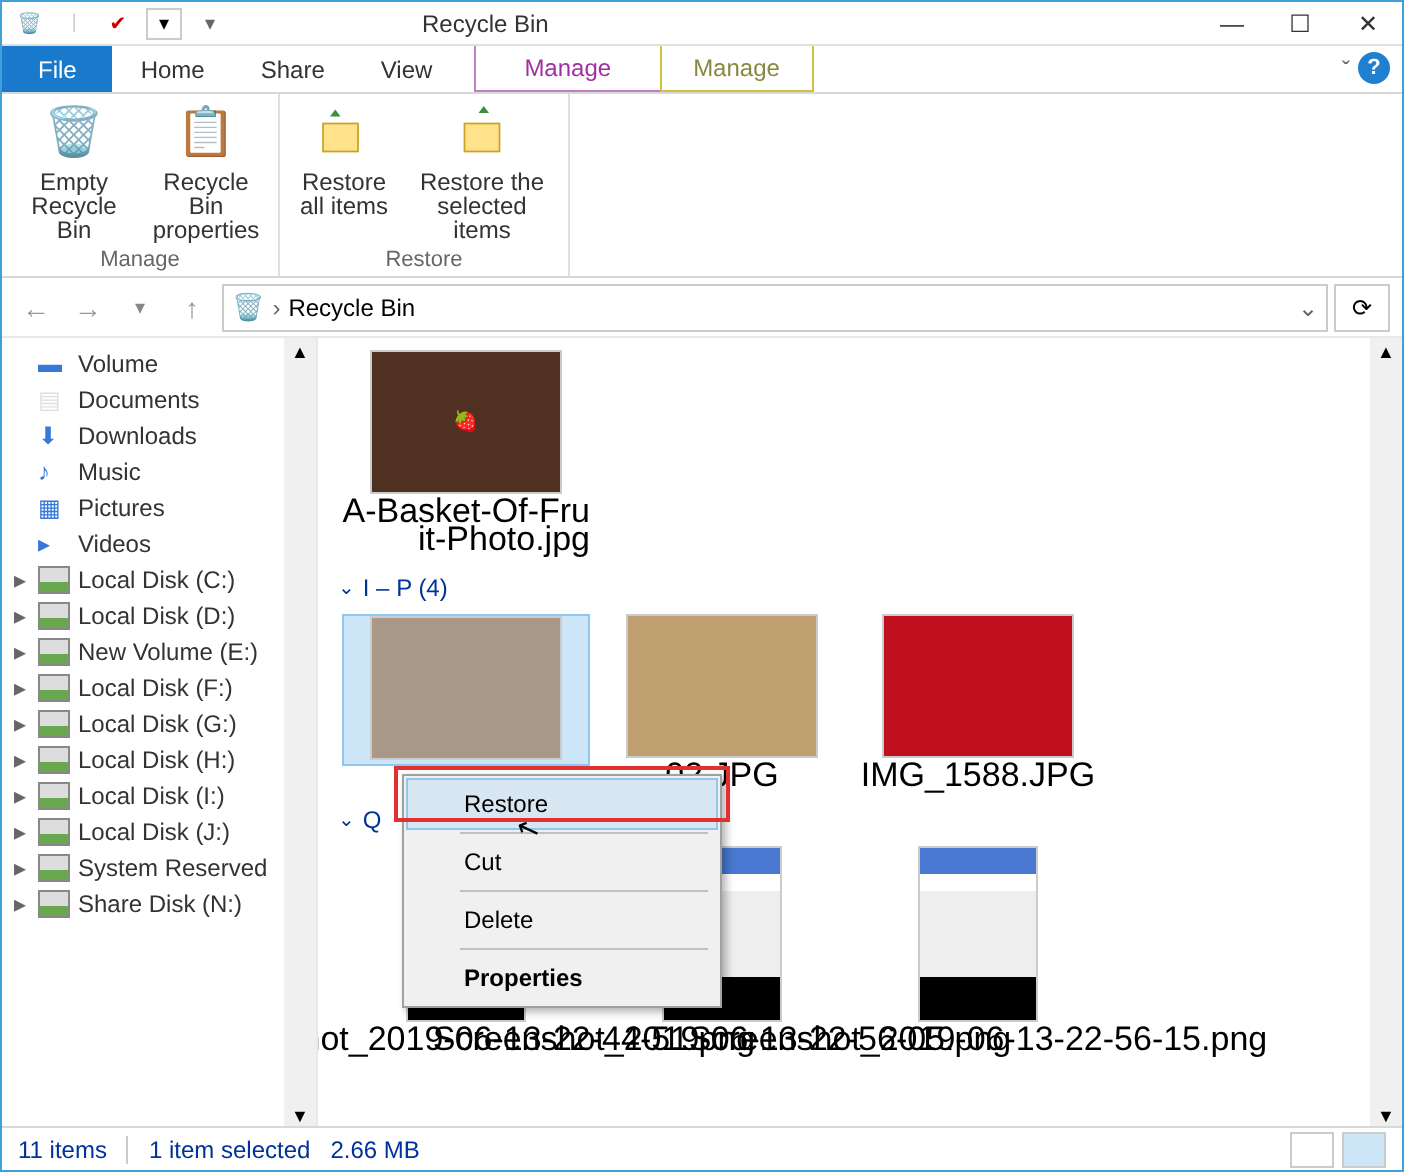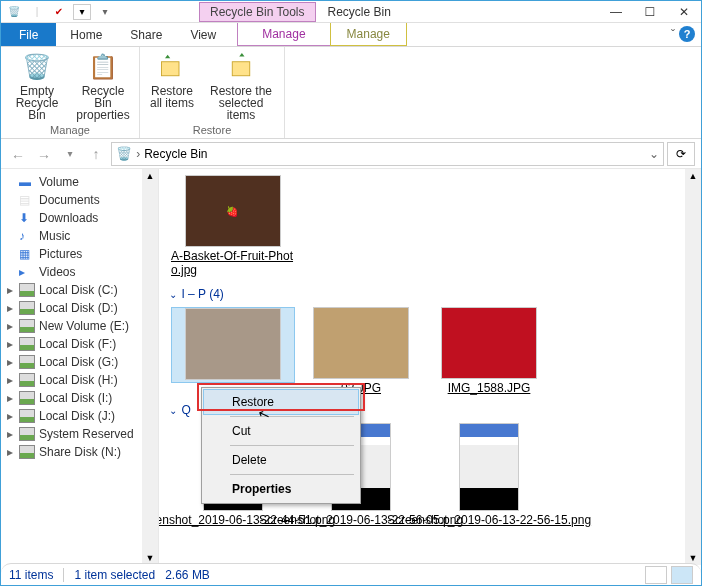--- a/index.html
+++ b/index.html
@@ -39,49 +39,48 @@
 .tree-item{display:flex;align-items:center;gap:4px;padding:2px 4px 2px 16px;white-space:nowrap;color:#333;}
 .tree-item .exp{width:10px;text-align:center;color:#666;margin-left:-12px;}
 .tree-ico{width:16px;height:14px;background:#888;display:inline-block;}
 .tree-ico.disk{background:linear-gradient(#ddd 0 60%,#6aa84f 60%);border:1px solid #888;}
 .content{flex:1;overflow:hidden;position:relative;padding:4px 10px;}
 .content-scroll{position:absolute;right:0;top:0;width:16px;height:100%;background:#f0f0f0;display:flex;flex-direction:column;align-items:center;justify-content:space-between;padding:2px 0;}
 .thumb{display:inline-flex;flex-direction:column;align-items:center;width:124px;vertical-align:top;margin:2px;}
 .thumb.sel{background:#cce6f7;border:1px solid #8cc8ef;}
 .timg{width:96px;height:72px;border:1px solid #ccc;display:flex;align-items:center;justify-content:center;font-size:10px;color:#666;}
 .timg.ss{width:60px;height:88px;background:linear-gradient(#4878d0 0 15%,#fff 15% 25%,#eee 25% 75%,#000 75%);}
-.tlab{font-size:12px;text-align:left;margin-top:2px;line-height:14px;word-break:break-all;text-decoration:underline;}
+.tlab{font-size:17px;text-align:right;margin-top:2px;line-height:14px;word-break:break-all;}
 .grp-head{color:#003399;margin:8px 0 4px;display:flex;align-items:center;gap:4px;font-size:12px;}
 .grp-head .chev{font-size:10px;}
 .ctx-menu{position:absolute;left:200px;top:386px;width:160px;background:#f0f0f0;border:1px solid #a0a0a0;box-shadow:2px 2px 4px rgba(0,0,0,0.3);padding:2px;z-index:50;}
 .ctx-item{padding:5px 10px 5px 28px;color:#000;}
 .ctx-item.hl{background:#d8e6f2;border:1px solid #8cc8ef;margin:-1px;}
 .ctx-item.bold{font-weight:bold;}
 .ctx-sep{height:1px;background:#c0c0c0;margin:2px 4px 2px 26px;}
 .ctx-menu .cursor{position:absolute;left:56px;top:18px;font-size:14px;transform:rotate(-20deg);}
 .red-box{position:absolute;left:196px;top:382px;width:168px;height:28px;border:2px solid #e03030;z-index:60;pointer-events:none;}
-.status{height:22px;border-top:1px solid #d8d8d8;display:flex;align-items:center;padding:0 8px;gap:10px;color:#003399;position:absolute;bottom:0;left:0;right:0;background:#fff;border-radius:10px;}
+.status{height:22px;border-top:1px solid #d8d8d8;display:flex;align-items:center;padding:0 8px;gap:10px;color:#003399;position:absolute;bottom:0;left:0;right:0;background:#fff;}
 .status .sep{width:1px;height:14px;background:#ccc;}
 .status-icons{margin-left:auto;display:flex;gap:4px;}
 .vicon{width:22px;height:18px;border:1px solid #ccc;}
 .svg-ico{width:28px;height:28px;}
 </style>
 </head>
 <body>
 
 <div class="title-bar">
   <div class="qat">
     <span class="qat-ico">🗑️</span>
     <span class="qat-ico" style="color:#ccc">|</span>
     <span class="qat-ico" style="color:#c00">✔</span>
     <span class="qat-ico" style="border:1px solid #ccc;width:18px;">▾</span>
     <span class="qat-ico" style="color:#666">▾</span>
   </div>
   <div class="title-ctx">
-    <div class="ctx-tab ctx-rb">Recycle Bin Tools</div>
   </div>
   <div class="title-txt">Recycle Bin</div>
   <div class="winbtns">
     <div class="winbtn">—</div>
     <div class="winbtn">☐</div>
     <div class="winbtn">✕</div>
   </div>
 </div>
 
 <div class="tab-row">

